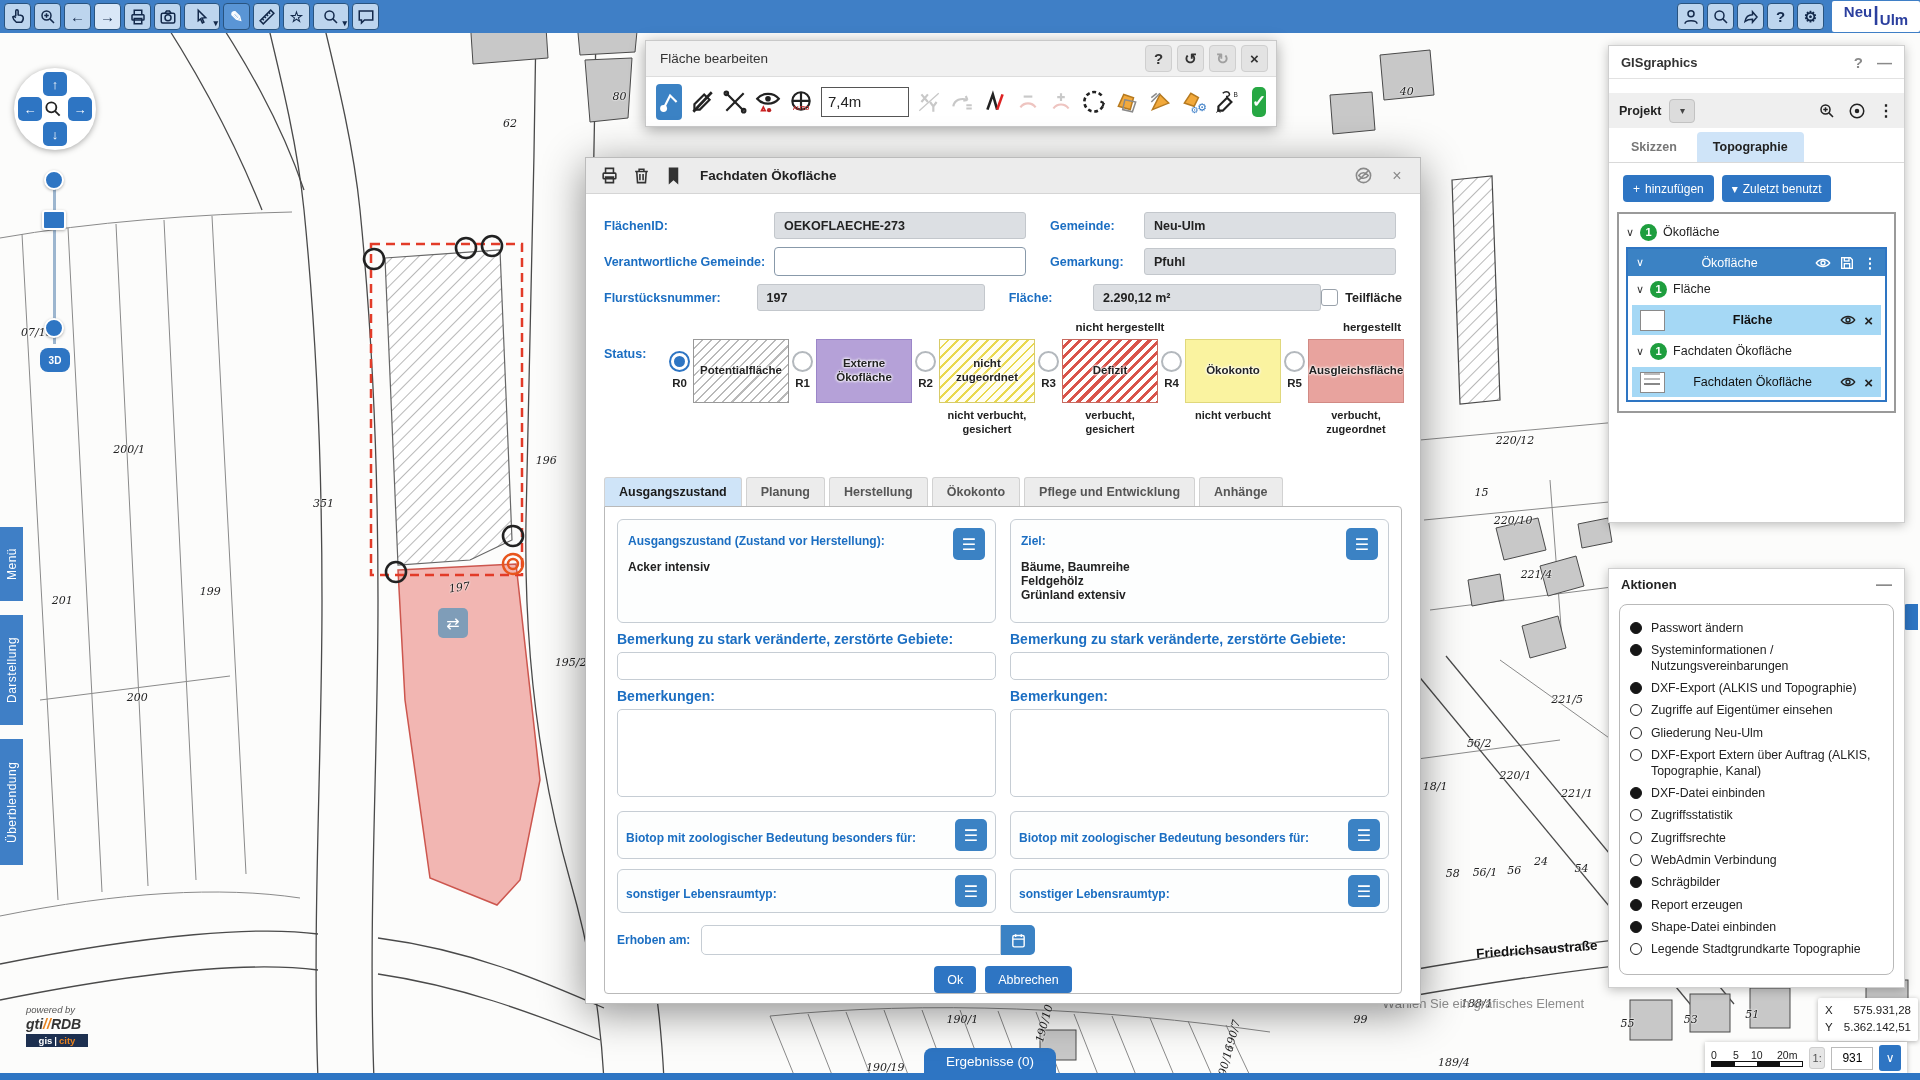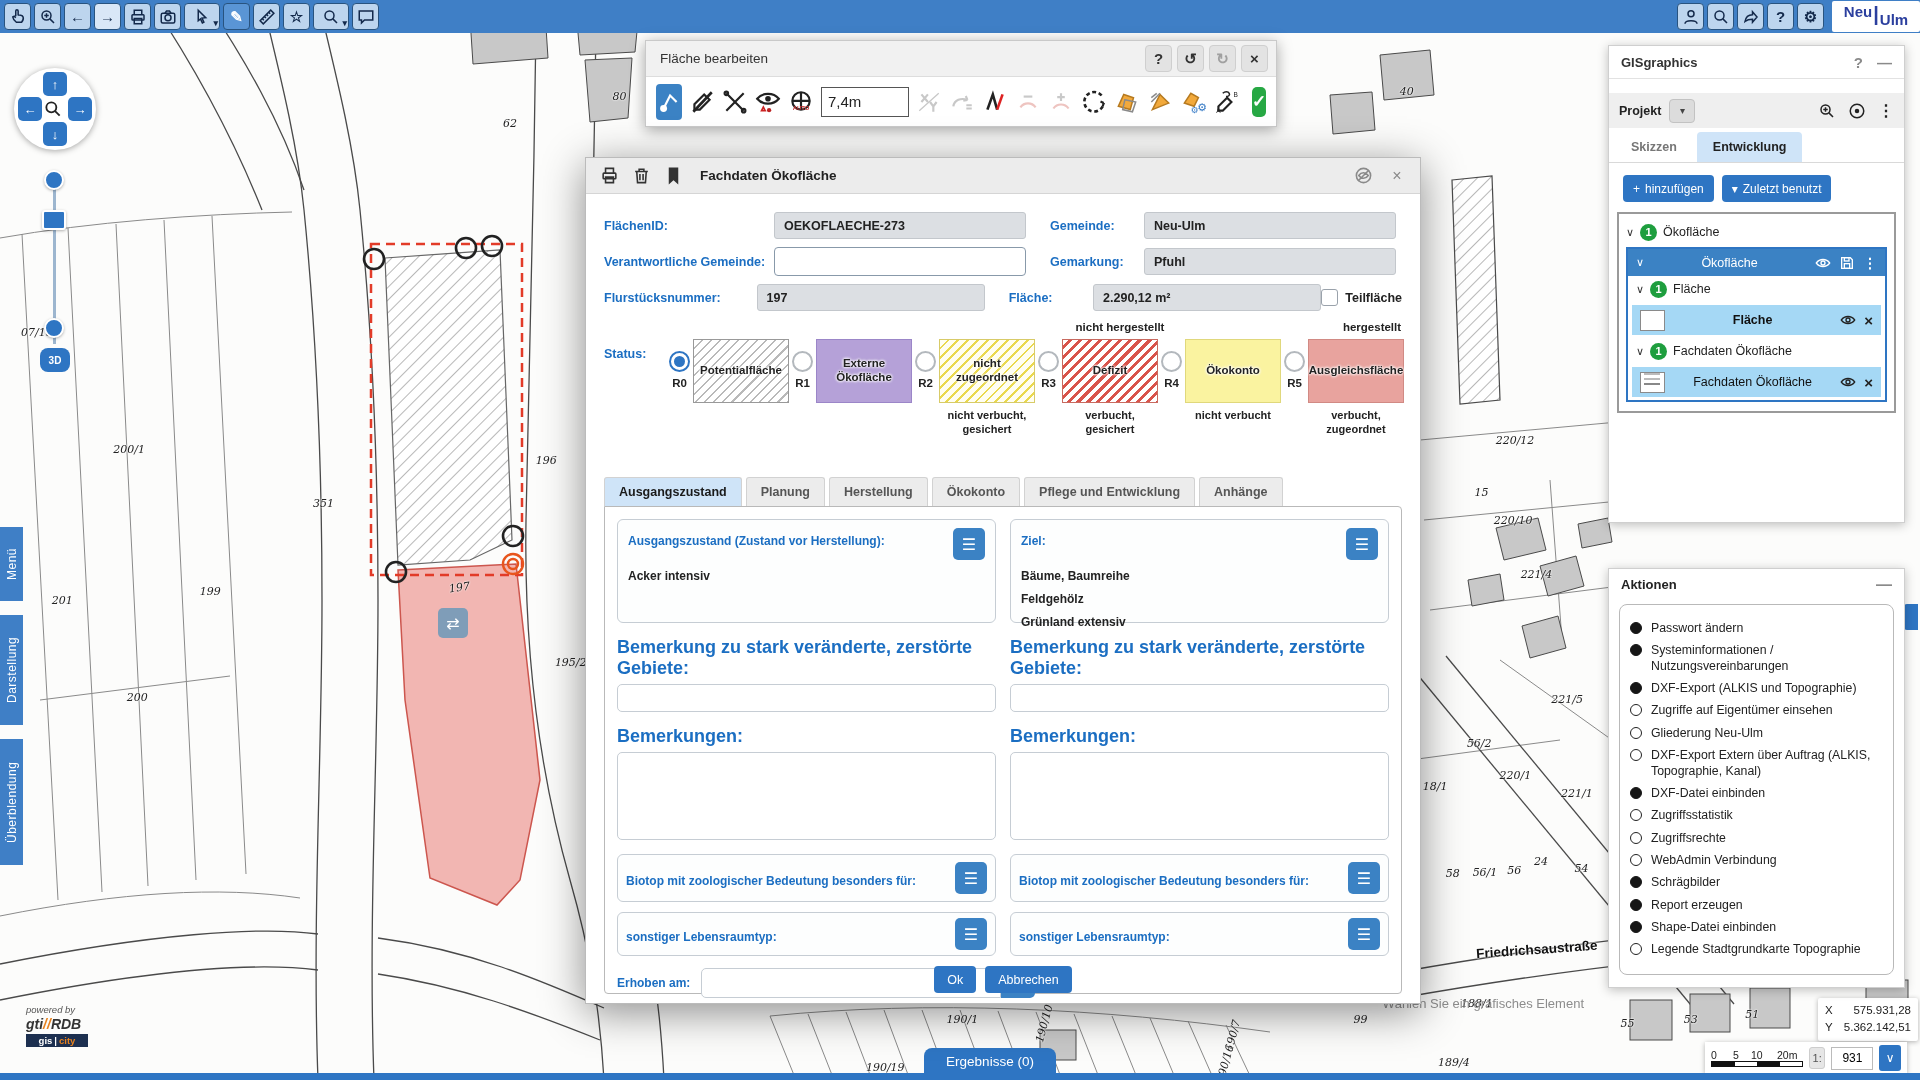--- a/index.html
+++ b/index.html
@@ -130,22 +130,22 @@
          border:1px solid #d2d2d2; border-bottom:none; border-radius:3px 3px 0 0; cursor:pointer; }
   .tab.active { background:#cfe4f8; color:#1a1a1a; }
   .panel { border:1px solid #b9b9b9; border-radius:0 4px 4px 4px; padding:12px; height:488px; }
   .two-col { display:flex; gap:14px; }
   .col { flex:1; }
   .bigbox { border:1px solid #c6cdd4; border-radius:6px; background:#fdfefe; padding:8px 10px; height:104px; position:relative; }
   .bighead { display:flex; justify-content:space-between; align-items:flex-start; }
   .blabel { color:#1b6ec2; font-weight:bold; font-size:12px; padding-top:6px; line-height:1.2; }
   .listbtn { width:32px; height:32px; background:#3b82c4; border:none; border-radius:5px; color:#fff; font-size:16px;
              cursor:pointer; flex:none; }
-  .bigval { font-size:12px; font-weight:bold; color:#222; margin-top:9px; }
-  .sm-label { color:#1b6ec2; font-weight:bold; font-size:18px; margin:14px 0 5px 0; }
+  .bigval { font-size:12px; font-weight:bold; color:#222; }
+  .sm-label { color:#1b6ec2; font-weight:bold; font-size:14px; margin:8px 0 5px 0; }
   .sm-input { width:100%; height:28px; background:#fff; border:1px solid #c6cdd4; border-radius:5px; padding:0 8px; font-size:12px; }
   .sm-area { width:100%; height:88px; background:#fff; border:1px solid #c6cdd4; border-radius:5px; resize:none; padding:6px 8px; font-size:12px; }
   .listbox { border:1px solid #c6cdd4; border-radius:6px; background:#fdfefe; padding:5px 8px; display:flex;
              justify-content:space-between; align-items:center; margin-top:10px; }
   .listbox.tall { height:48px; } .listbox.short { height:44px; }
   .erh-row { display:flex; align-items:center; margin-top:12px; }
   .erh-label { color:#1b6ec2; font-weight:bold; font-size:12px; width:84px; }
   .erh-input { width:300px; height:30px; background:#fff; border:1px solid #c6cdd4; border-radius:5px 0 0 5px; padding:0 8px; }
   .calbtn { width:34px; height:30px; background:#3b82c4; border:none; border-radius:0 5px 5px 0; cursor:pointer;
             display:flex; align-items:center; justify-content:center; }
@@ -837,21 +837,21 @@
             <circle cx="12" cy="12" r="9"></circle>
             <circle cx="12" cy="12" r="3" fill="#222" stroke="none"></circle>
           </svg>
       </span>
       <span class="kebab">⋮</span>
     </div>
   </div>
   <div class="sb-tabs">
 
   <div class="sb-tab">Skizzen</div>
-      <div class="sb-tab active">Entwicklung</div>
+      <div class="sb-tab active">Topographie</div>
     </div>
   <div class="sb-body">
     <div class="sb-btns">
       <button class="bluebtn">
           <span>+</span>
           <span>hinzufügen</span>
         </button>
       <button class="bluebtn">
           <span>▾</span>
           <span>Zuletzt benutzt</span>

